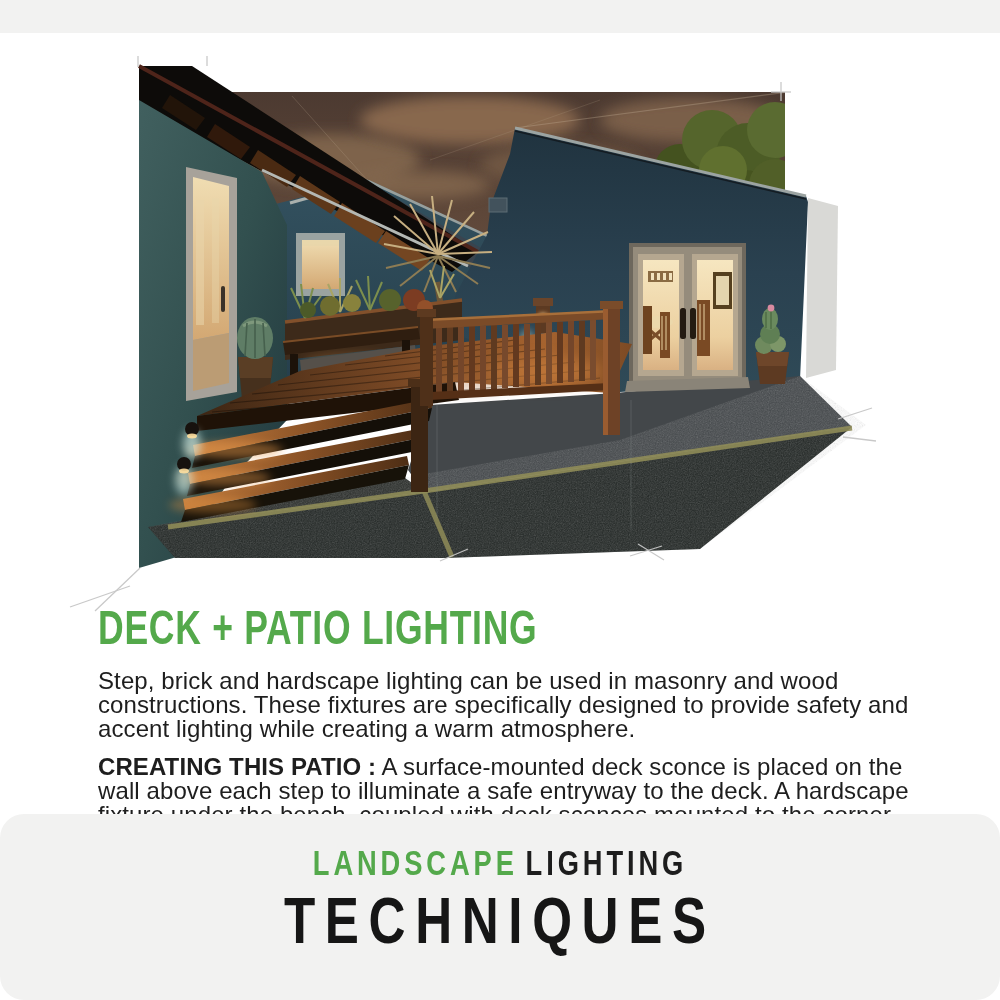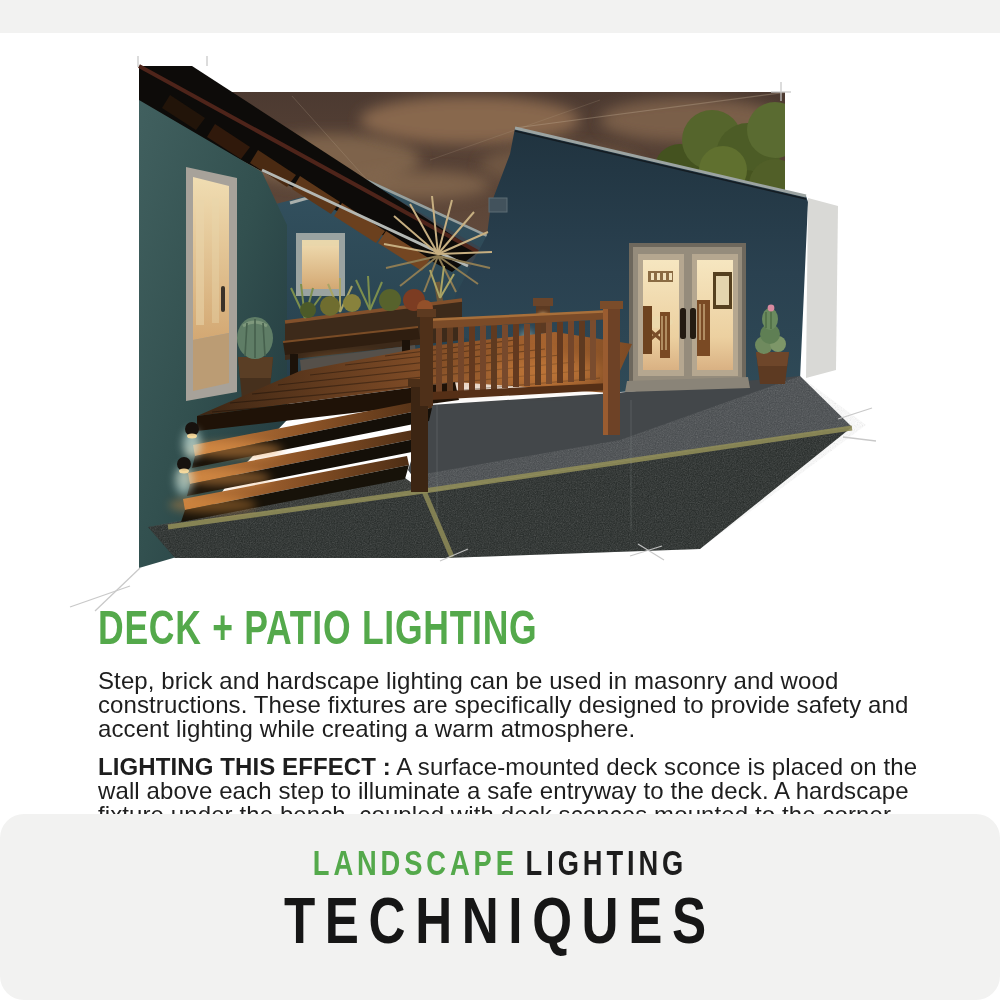--- a/index.html
+++ b/index.html
@@ -419,21 +419,21 @@
   </g>
 </svg>
 </div>
 
 <div class="text-block">
   <div>
     <span class="headline">DECK + PATIO LIGHTING</span>
   </div>
   <p class="para p1">Step, brick and hardscape lighting can be used in masonry and wood constructions. These fixtures are specifically designed to provide safety and accent lighting while creating a warm atmosphere.</p>
   <p class="para p2">
-    <span class="bold">LIGHTING THIS EFFECT :</span>
+    <span class="bold">CREATING THIS PATIO :</span>
     <span>A surface-mounted deck sconce is placed on the wall above each step to illuminate a safe entryway to the deck. A hardscape fixture under the bench, coupled with deck sconces mounted to the corner posts create a soft glow.</span>
   </p>
 </div>
 
 <div class="footer-band">
   <div class="brand-line">
     <span class="scale">
       <span class="w1">LANDSCAPE</span><span class="w2">LIGHTING</span>
     </span>
   </div>

